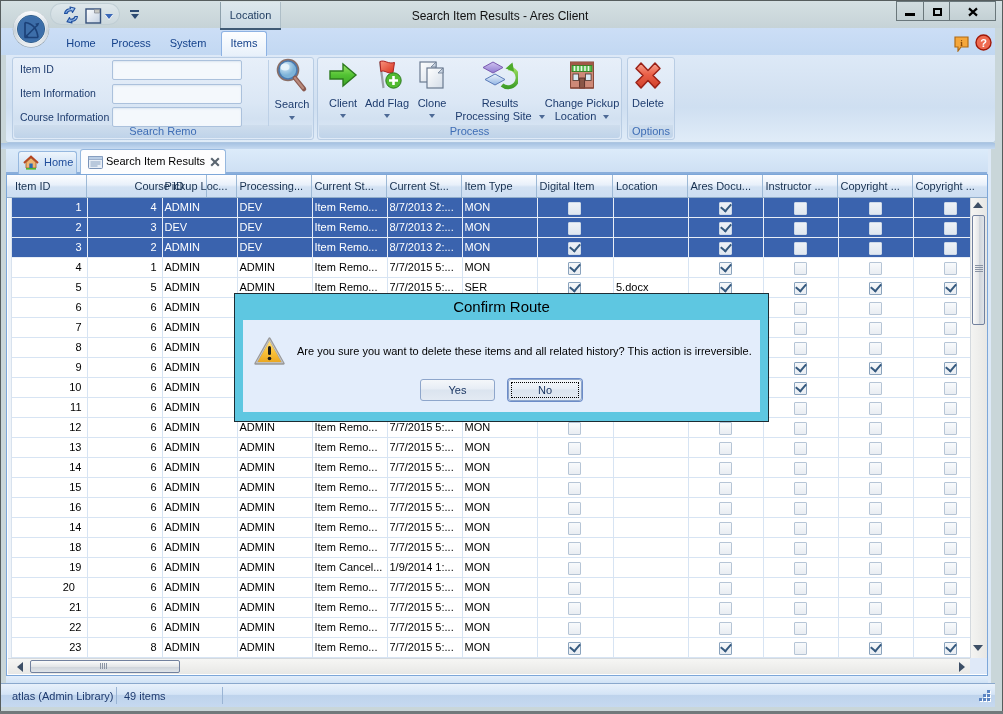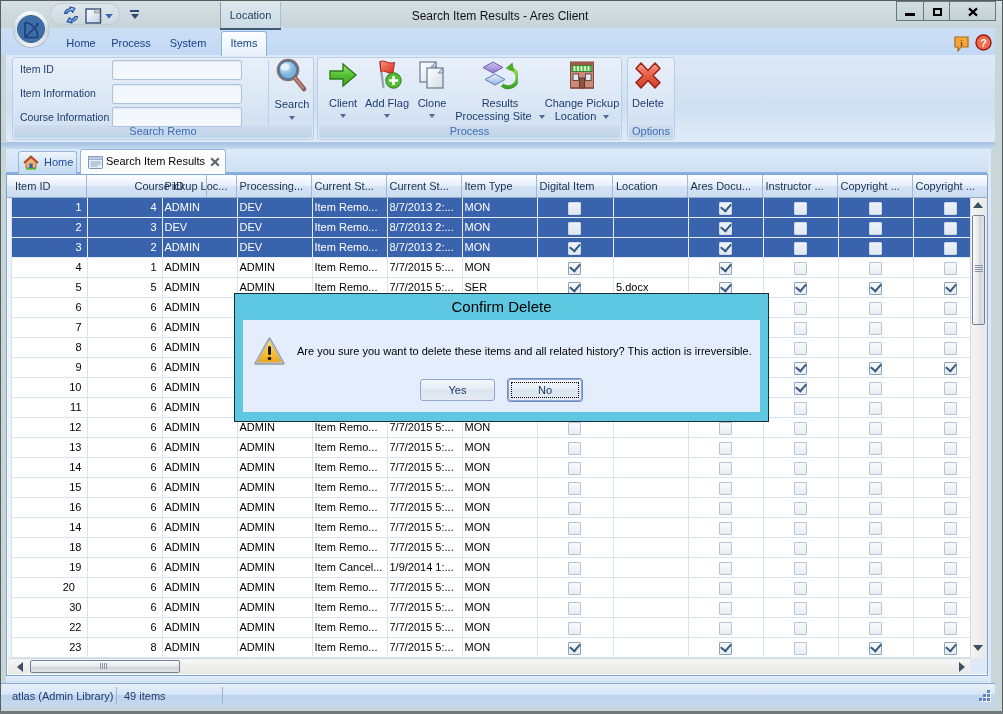--- a/index.html
+++ b/index.html
@@ -821,21 +821,21 @@
     <div class="vline" style="left:750.5px;"></div>
     <div class="vline" style="left:825.5px;"></div>
     <div class="vline" style="left:900.5px;"></div>
     <div class="cb dim" style="left:556.25px;top:3.5px"></div>
     <div class="cb dim" style="left:706.5px;top:3.5px"></div>
     <div class="cb dim" style="left:781.5px;top:3.5px"></div>
     <div class="cb dim" style="left:856.5px;top:3.5px"></div>
     <div class="cb dim" style="left:931.5px;top:3.5px"></div>
   </div>
 <div class="row" style="top:598px;">
-    <div class="cell num" style="left:0px;width:73.5px;padding-right:4px;">30</div>
+    <div class="cell num" style="left:0px;width:73.5px;padding-right:4px;">21</div>
     <div class="cell num" style="left:74.5px;width:74px;padding-right:4px;">6</div>
     <div class="cell" style="left:149.5px;width:74px;padding-left:3px;">ADMIN</div>
     <div class="cell" style="left:224.5px;width:74px;padding-left:3px;">ADMIN</div>
     <div class="cell" style="left:299.5px;width:74px;padding-left:3px;">Item Remo...</div>
     <div class="cell" style="left:374.5px;width:74px;padding-left:3px;">7/7/2015 5:...</div>
     <div class="cell" style="left:449.5px;width:74px;padding-left:3px;">MON</div>
     <div class="vline" style="left:74.5px;"></div>
     <div class="vline" style="left:149.5px;"></div>
     <div class="vline" style="left:224.5px;"></div>
     <div class="vline" style="left:299.5px;"></div>
@@ -927,21 +927,21 @@
 <div class="abs" style="left:979px;top:690px;width:13px;height:13px;z-index:9;">
     <div style="position:absolute;left:8px;top:0px;width:3px;height:3px;background:#5b84c2;box-shadow:1px 1px 0 #fff;"></div>
     <div style="position:absolute;left:4px;top:4px;width:3px;height:3px;background:#5b84c2;box-shadow:1px 1px 0 #fff;"></div>
     <div style="position:absolute;left:8px;top:4px;width:3px;height:3px;background:#5b84c2;box-shadow:1px 1px 0 #fff;"></div>
     <div style="position:absolute;left:0px;top:8px;width:3px;height:3px;background:#5b84c2;box-shadow:1px 1px 0 #fff;"></div>
     <div style="position:absolute;left:4px;top:8px;width:3px;height:3px;background:#5b84c2;box-shadow:1px 1px 0 #fff;"></div>
     <div style="position:absolute;left:8px;top:8px;width:3px;height:3px;background:#5b84c2;box-shadow:1px 1px 0 #fff;"></div>
   </div>
 <div id="framebot"></div>
 <div id="dlg">
-    <div id="dlgtitle">Confirm Delete</div>
+    <div id="dlgtitle">Confirm Route</div>
     <div id="dlgbody"></div>
     <svg class="abs" style="left:19px;top:43px" width="31" height="29" viewBox="0 0 31 29">
 <defs>
         <linearGradient id="warn" x1="0" y1="0" x2="0" y2="1">
 <stop offset="0" stop-color="#ffe89a"></stop>
           <stop offset="0.5" stop-color="#fbc43c"></stop>
           <stop offset="1" stop-color="#e8a41e"></stop>
         </linearGradient>
       </defs>
 <path d="M15.5 1.5 L29.5 26.5 L1.5 26.5 Z" fill="url(#warn)" stroke="#9a9a9a" stroke-width="2.4" stroke-linejoin="round"></path>

